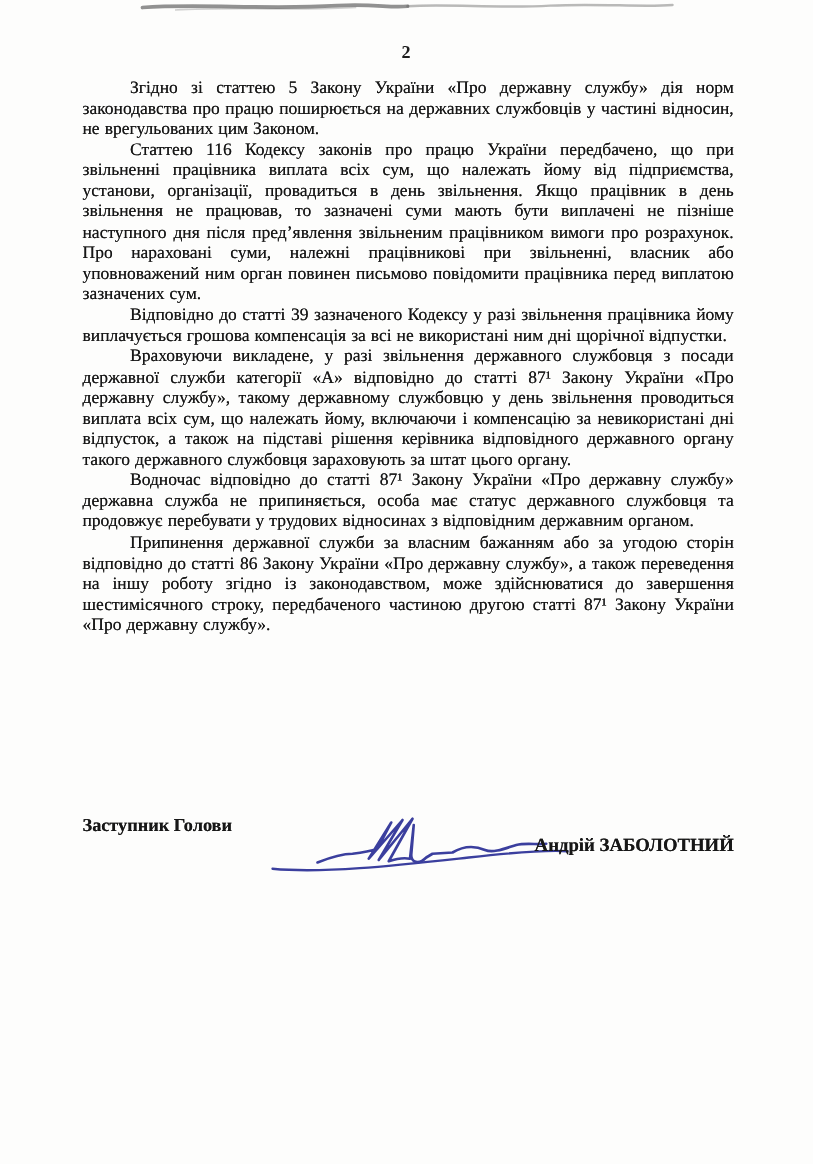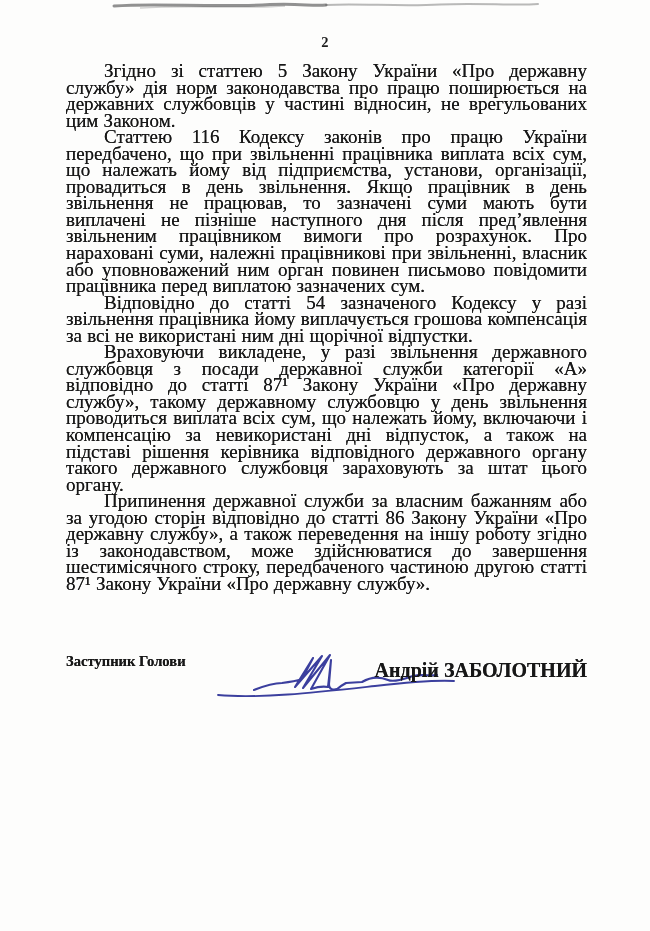--- a/index.html
+++ b/index.html
@@ -36,21 +36,21 @@
     font-size: 14.5px;
     font-weight: 600;
     color: #1d1d1d;
     letter-spacing: 0.3px;
   }
   .body-text {
     position: absolute;
     left: 66px;
     top: 63px;
     width: 521px;
-    font-size: 19px;
+    font-size: 14px;
     line-height: 16.55px;
     text-align: justify;
     text-shadow: 0 0 0.45px rgba(20,20,20,0.85);
     word-spacing: 0.5px;
   }
   .body-text p {
     margin: 0;
     text-indent: 38px;
   }
   .signature-row {
@@ -66,22 +66,22 @@
     top: 3px;
     font-size: 14.6px;
     font-weight: bold;
     white-space: nowrap;
     text-shadow: 0 0 0.4px rgba(20,20,20,0.85);
     font-family: Liberation Serif, serif;
   }
   .signee-name {
     position: absolute;
     right: 0;
-    top: 9px;
-    font-size: 20px;
+    top: 19px;
+    font-size: 15px;
     font-weight: bold;
     white-space: nowrap;
     text-shadow: 0 0 0.4px rgba(20,20,20,0.85);
   }
   .signature-ink {
     position: absolute;
     left: 144px;
     top: -5px;
     width: 260px;
     height: 58px;
@@ -97,22 +97,23 @@
     <path d="M14,6 C60,2.5 110,8 170,4.5 C200,3 212,6.5 226,5" fill="none" stroke="#4f4f4f" stroke-width="3" stroke-linecap="round" opacity="0.62"></path>
     <path d="M226,5 C260,3 300,7 340,4.5 C380,2.5 412,6 438,4" fill="none" stroke="#5a5a5a" stroke-width="2" stroke-linecap="round" opacity="0.42"></path>
     <path d="M40,8 C90,5 140,9 185,6" fill="none" stroke="#6a6a6a" stroke-width="1.4" opacity="0.3"></path>
   </svg>
 
   <div class="page-number">2</div>
 
   <div class="body-text">
     <p>Згідно зі статтею 5 Закону України «Про державну службу» дія норм законодавства про працю поширюється на державних службовців у частині відносин, не врегульованих цим Законом.</p>
     <p>Статтею 116 Кодексу законів про працю України передбачено, що при звільненні працівника виплата всіх сум, що належать йому від підприємства, установи, організації, провадиться в день звільнення. Якщо працівник в день звільнення не працював, то зазначені суми мають бути виплачені не пізніше наступного дня після пред’явлення звільненим працівником вимоги про розрахунок. Про нараховані суми, належні працівникові при звільненні, власник або уповноважений ним орган повинен письмово повідомити працівника перед виплатою зазначених сум.</p>
-    <p>Відповідно до статті 54 зазначеного Кодексу у разі звільнення працівника йому виплачується грошова компенсація за всі не використані ним дні щорічної відпустки.</p>
+    <p>Відповідно до статті 39 зазначеного Кодексу у разі звільнення працівника йому виплачується грошова компенсація за всі не використані ним дні щорічної відпустки.</p>
     <p>Враховуючи викладене, у разі звільнення державного службовця з посади державної служби категорії «А» відповідно до статті 87¹ Закону України «Про державну службу», такому державному службовцю у день звільнення проводиться виплата всіх сум, що належать йому, включаючи і компенсацію за невикористані дні відпусток, а також на підставі рішення керівника відповідного державного органу такого державного службовця зараховують за штат цього органу.</p>
+    <p>Водночас відповідно до статті 87¹ Закону України «Про державну службу» державна служба не припиняється, особа має статус державного службовця та продовжує перебувати у трудових відносинах з відповідним державним органом.</p>
     <p>Припинення державної служби за власним бажанням або за угодою сторін відповідно до статті 86 Закону України «Про державну службу», а також переведення на іншу роботу згідно із законодавством, може здійснюватися до завершення шестимісячного строку, передбаченого частиною другою статті 87¹ Закону України «Про державну службу».</p>
   </div>
 
   <div class="signature-row">
     <span class="signee-title">Заступник Голови</span>
 
     <svg class="signature-ink" viewBox="0 0 260 58" aria-hidden="true">
 
       <path d="M44,45 C54,41 63,38 72,38 C80,37 86,36 92,34 L103,13 L85,42 L112,11 L93,43 L120,10 L101,44 C107,42 113,41 118,42 L121,15 L119,39 C119,45 125,47 131,41 L136,38 L152,37 C162,31 171,32 178,35 C185,38 196,33 203,31 C211,29 220,31 227,30" fill="none" stroke="#3b3f9e" stroke-width="2.1" stroke-linecap="round" stroke-linejoin="round"></path>
 

